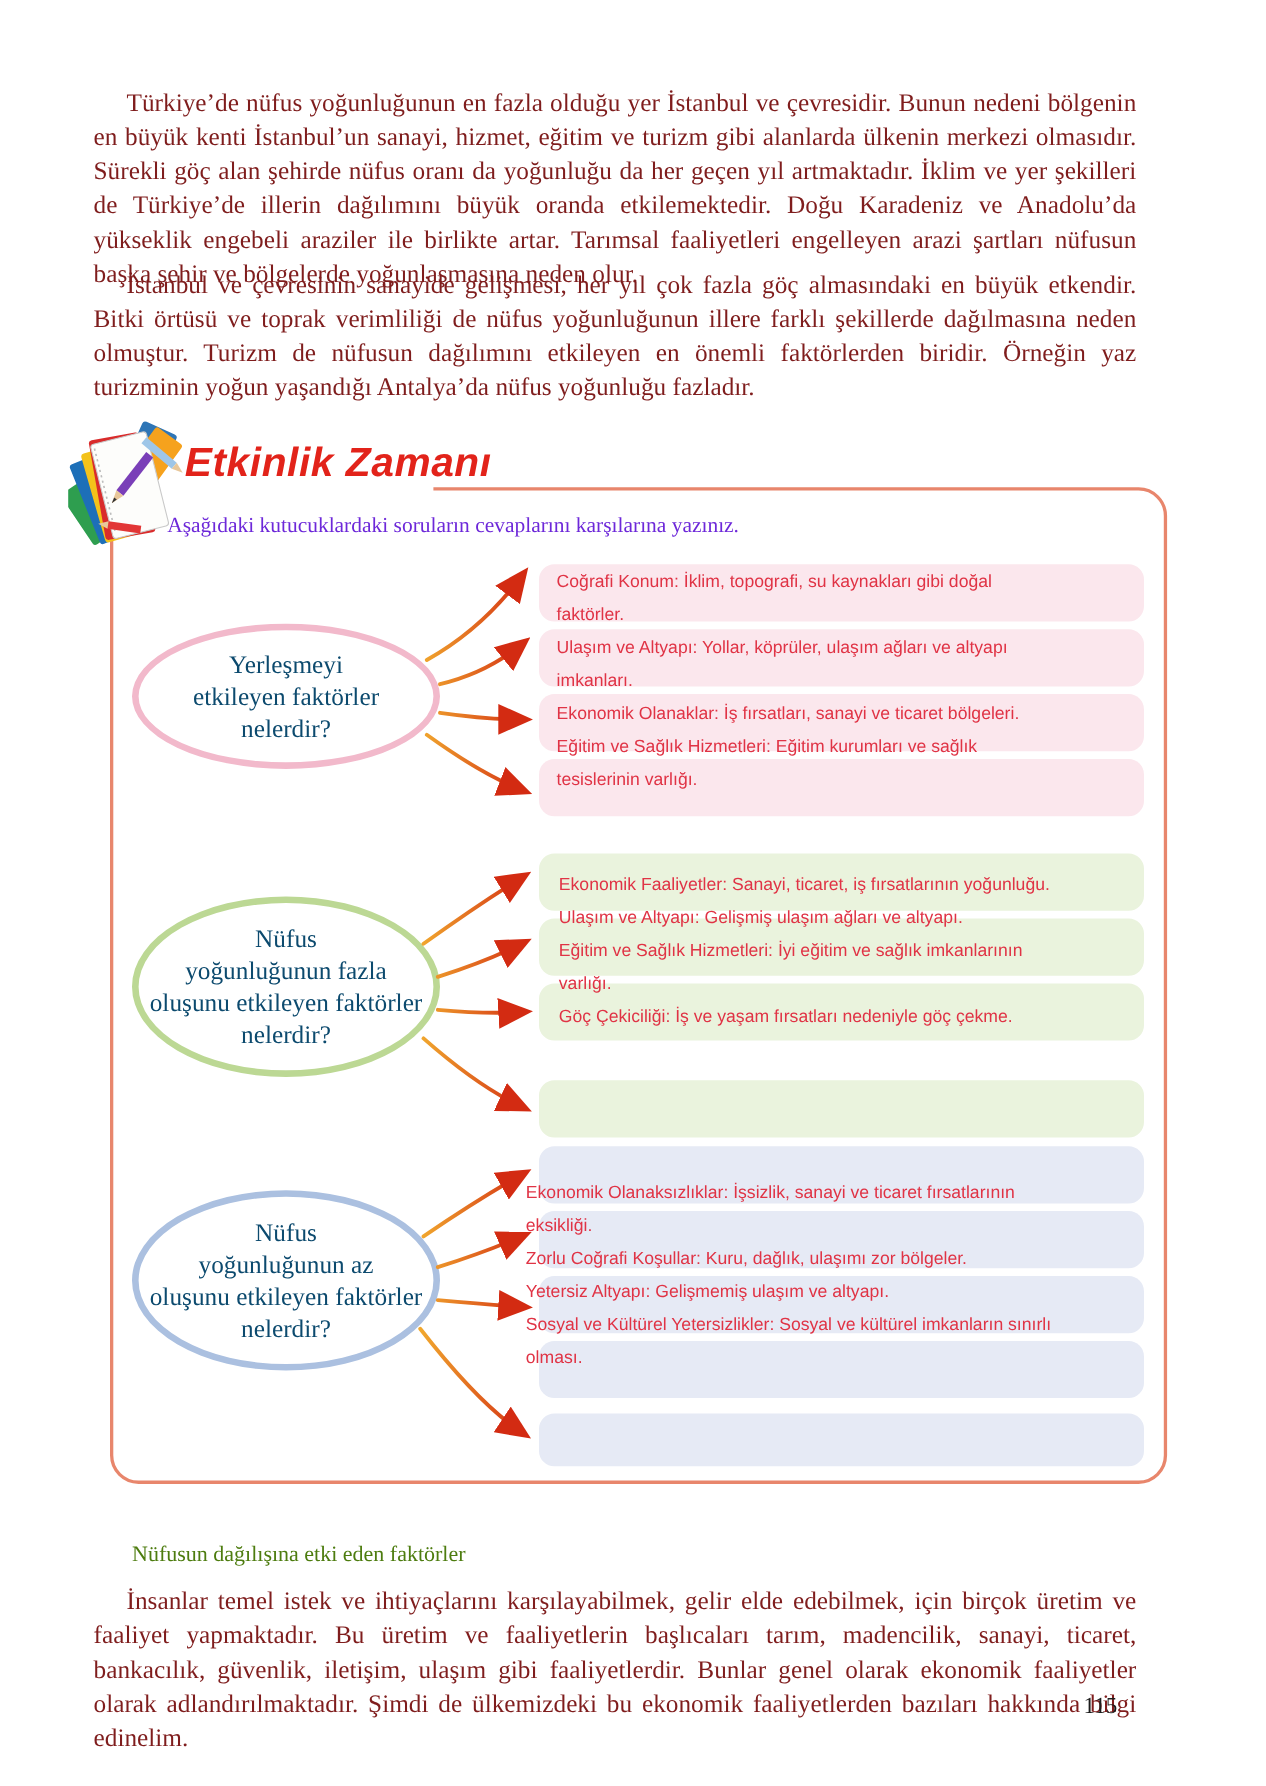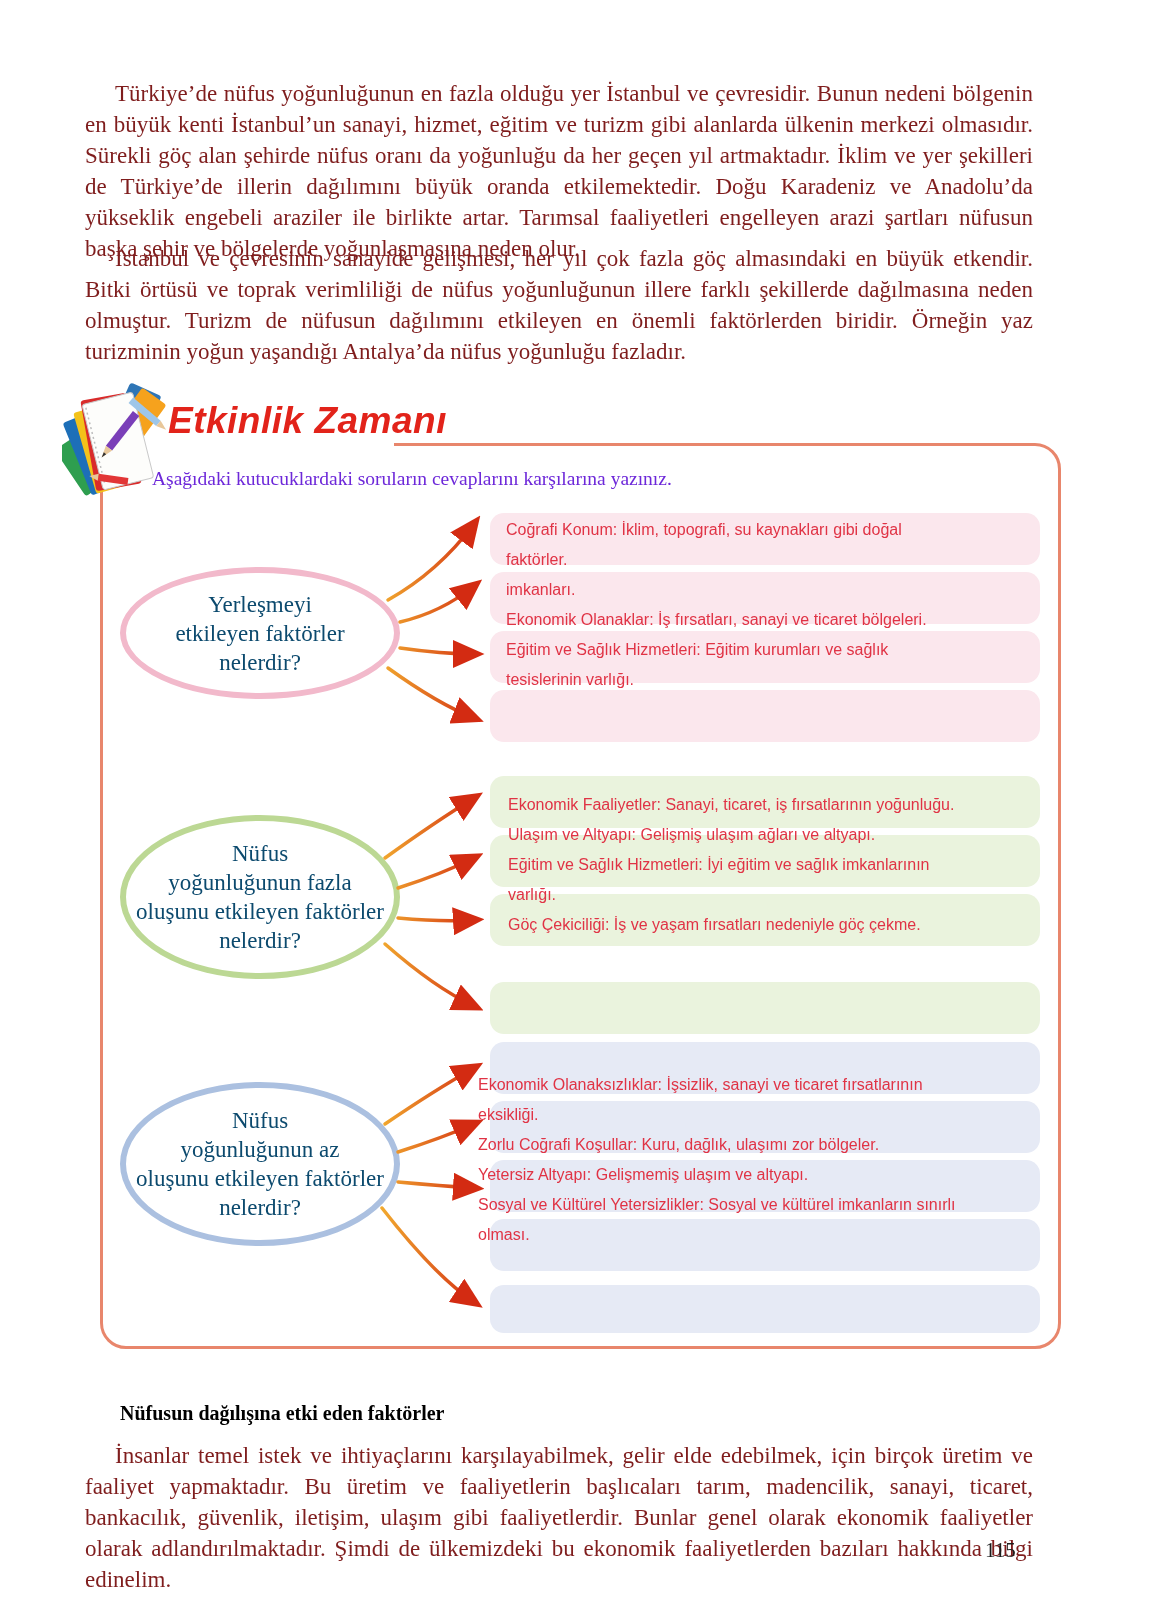--- a/index.html
+++ b/index.html
@@ -20,21 +20,21 @@
   .e1{left:120px;top:567px;width:268px;height:120px;border:6px solid #f2b9cb;}
   .e2{left:120px;top:815px;width:268px;height:152px;border:6px solid #bcd894;}
   .e3{left:120px;top:1082px;width:268px;height:152px;border:6px solid #abc0e0;}
   .abox{position:absolute;left:490px;width:550px;height:52px;border-radius:14px;}
   .pinkbox{background:#fbe7ed;}
   .greenbox{background:#eaf3dd;}
   .lavbox{background:#e6eaf5;}
   .answers{position:absolute;font-family:"Liberation Sans",sans-serif;font-size:16px;
         line-height:30px;color:#e03345;white-space:nowrap;z-index:5;}
   .answers div{height:30px;}
-  .sec-head{position:absolute;left:120px;top:1402px;font-size:20px;font-weight:bold;color:#000000;}
+  .sec-head{position:absolute;left:120px;top:1402px;font-size:20px;font-weight:normal;color:#4d7c0f;}
   .pagenum{position:absolute;left:985px;top:1538px;font-size:21px;font-weight:normal;color:#1c1c1c;}
   svg.overlay{position:absolute;left:0;top:0;pointer-events:none;z-index:4;}
   .hicon{position:absolute;left:62px;top:380px;z-index:6;}
 </style>
 </head>
 <body>
 
 <div class="page">
 
   <div class="para" style="top:78px;">Türkiye’de nüfus yoğunluğunun en fazla olduğu yer İstanbul ve çevresidir. Bunun nedeni bölgenin en büyük kenti İstanbul’un sanayi, hizmet, eğitim ve turizm gibi alanlarda ülkenin merkezi olmasıdır. Sürekli göç alan şehirde nüfus oranı da yoğunluğu da her geçen yıl artmaktadır. İklim ve yer şekilleri de Türkiye’de illerin dağılımını büyük oranda etkilemektedir. Doğu Karadeniz ve Anadolu’da yükseklik engebeli araziler ile birlikte artar. Tarımsal faaliyetleri engelleyen arazi şartları nüfusun başka şehir ve bölgelerde yoğunlaşmasına neden olur.</div>
@@ -82,20 +82,21 @@
       <div>nelerdir?</div>
     </div>
   </div>
   <div class="abox pinkbox" style="top:513px;"></div>
   <div class="abox pinkbox" style="top:572px;"></div>
   <div class="abox pinkbox" style="top:631px;"></div>
   <div class="abox pinkbox" style="top:690px;"></div>
   <div class="answers" style="left:506px;top:515px;">
     <div>Coğrafi Konum: İklim, topografi, su kaynakları gibi doğal</div>
     <div>faktörler.</div>
+    <div>Ulaşım ve Altyapı: Yollar, köprüler, ulaşım ağları ve altyapı</div>
     <div>imkanları.</div>
     <div>Ekonomik Olanaklar: İş fırsatları, sanayi ve ticaret bölgeleri.</div>
     <div>Eğitim ve Sağlık Hizmetleri: Eğitim kurumları ve sağlık</div>
     <div>tesislerinin varlığı.</div>
   </div>
 
   <div class="ellipse e2">
     <div class="qtext">
       <div>Nüfus</div>
       <div>yoğunluğunun fazla</div>

